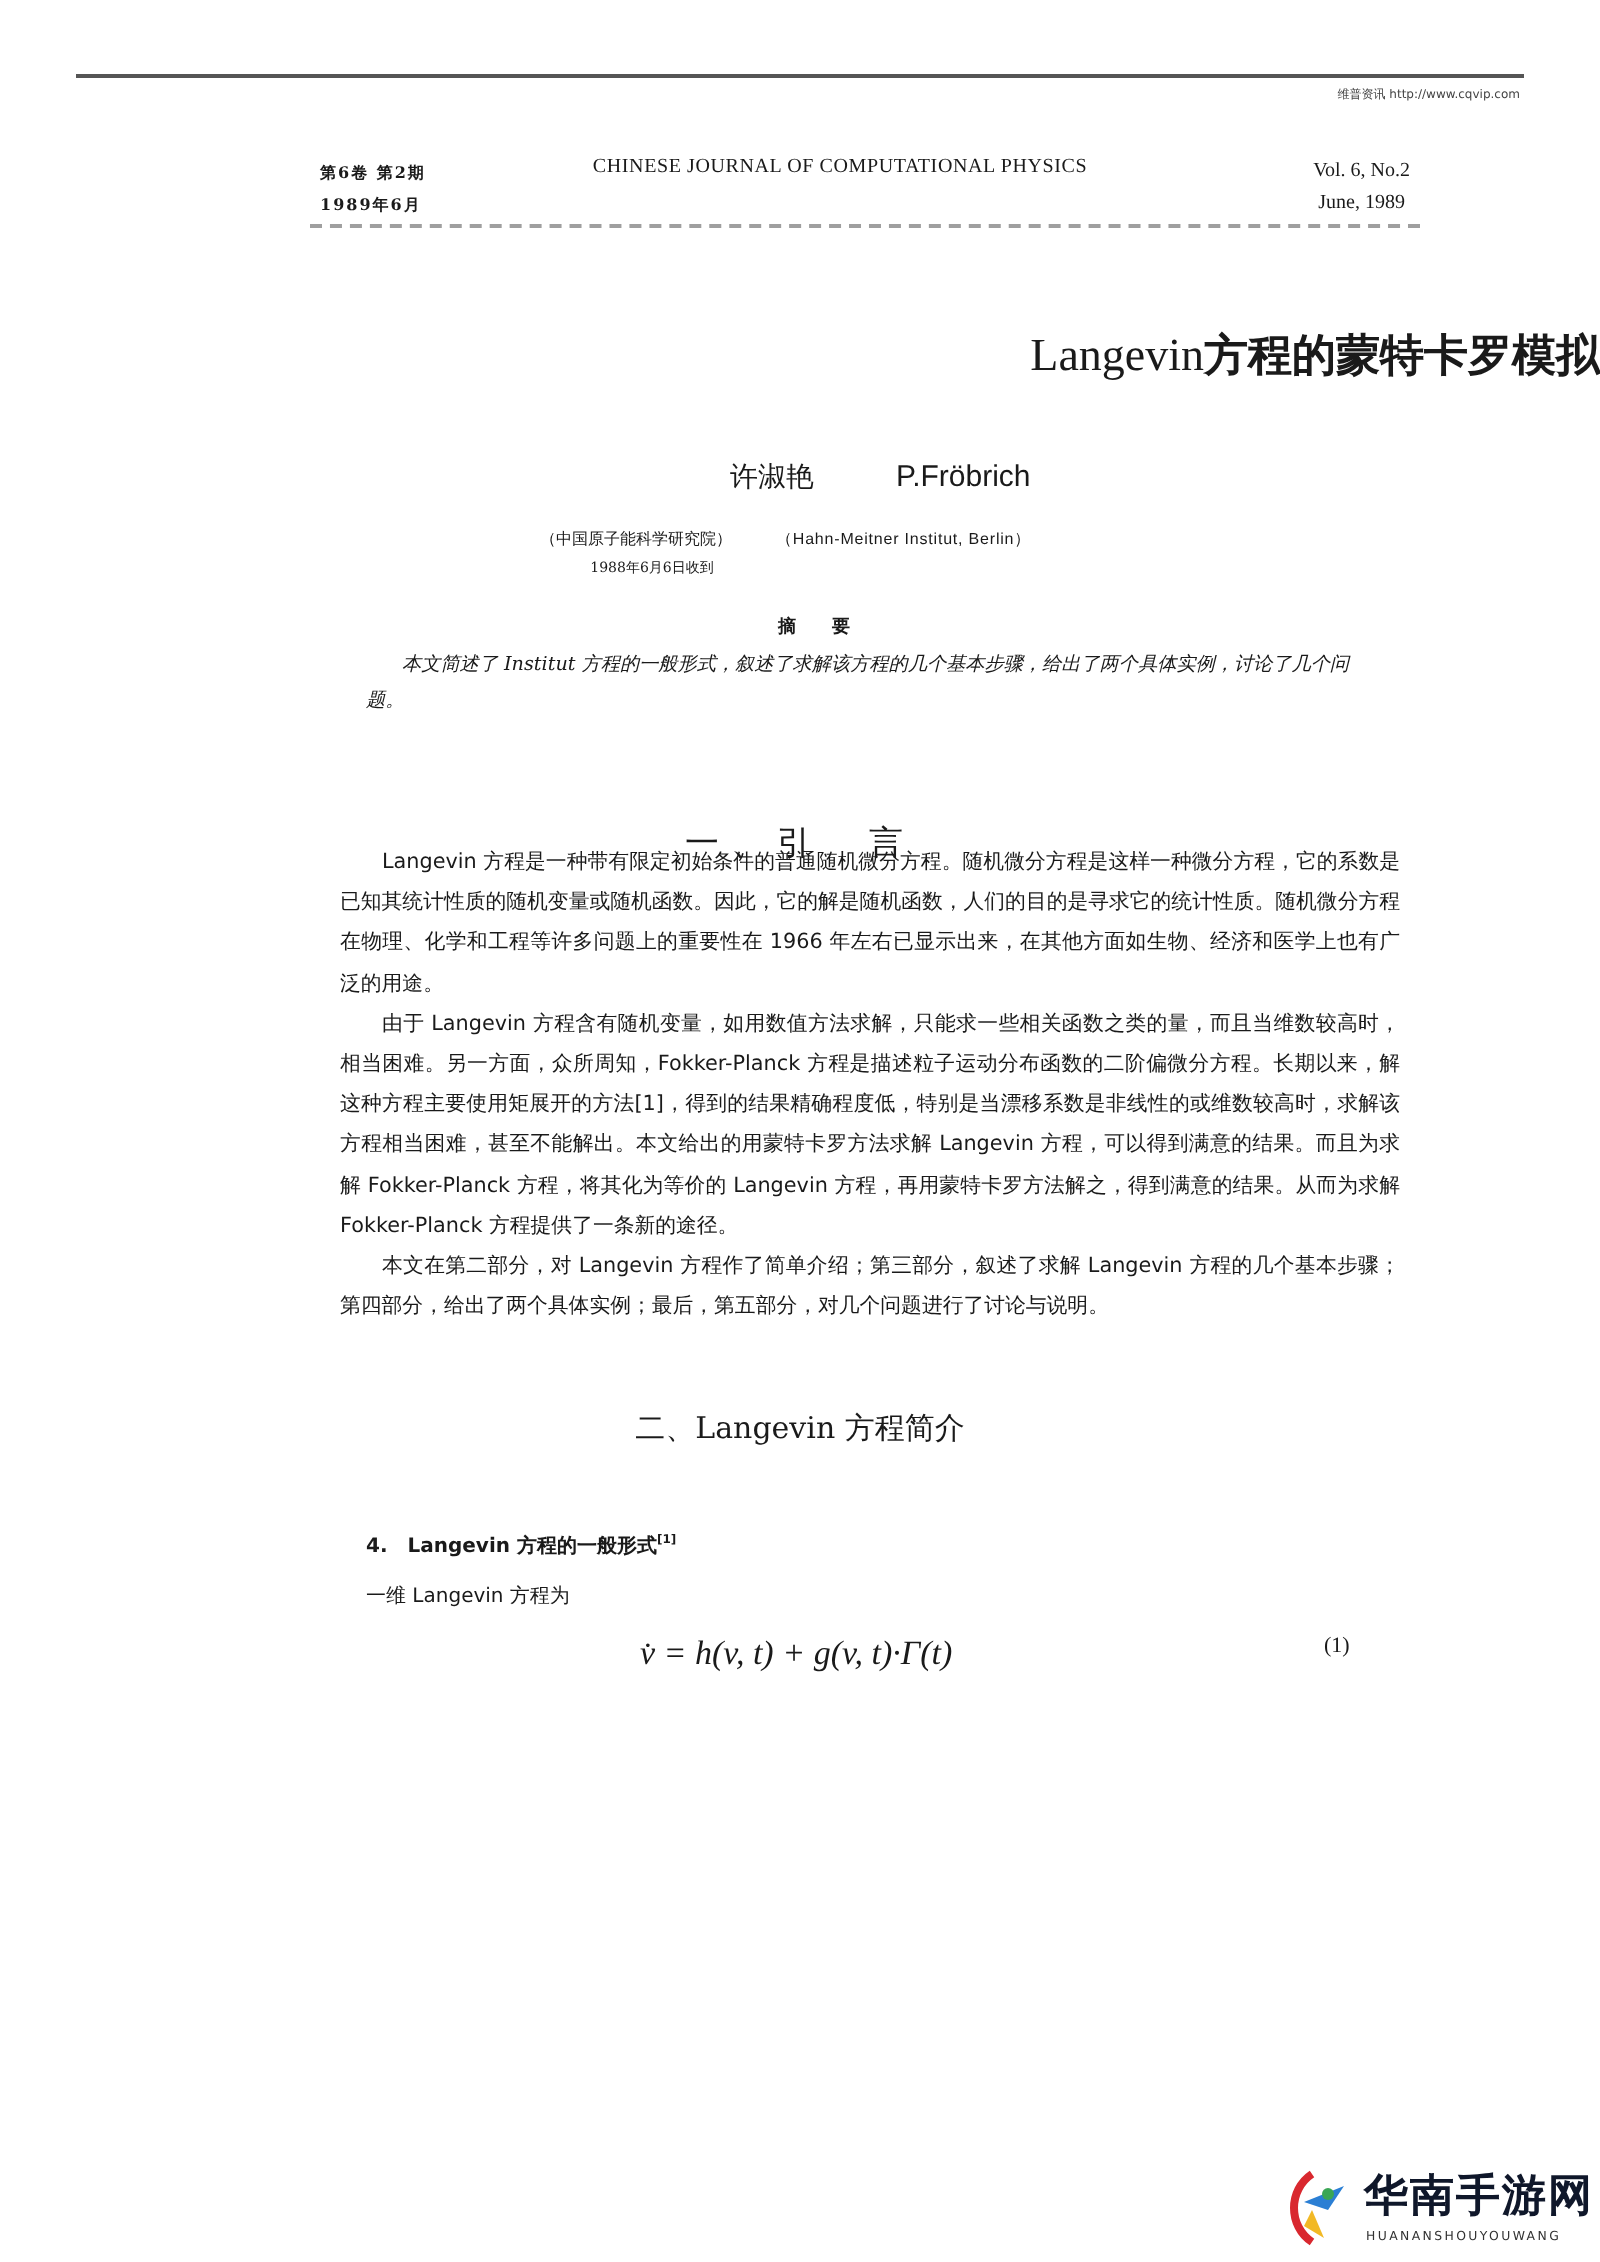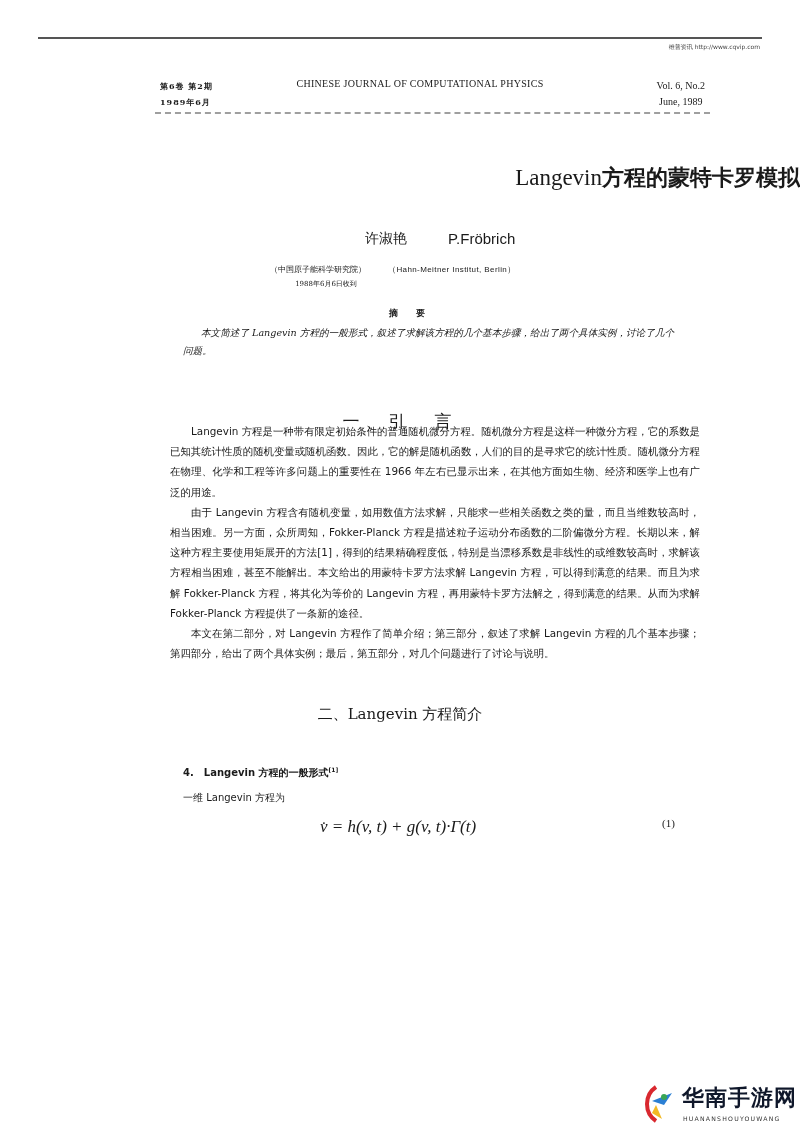--- a/index.html
+++ b/index.html
@@ -83,21 +83,21 @@
 </div>
 
 <div class="affil">
   <span class="af1">（中国原子能科学研究院）</span>
   <span class="af2">（Hahn-Meitner Institut, Berlin）</span>
 </div>
 <div class="received">1988年6月6日收到</div>
 
 <div class="abstract-head">摘要</div>
 <div class="abstract-body">
-  <p>本文简述了 Langevin 方程的一般形式，叙述了求解该方程的几个基本步骤，给出了两个具体实例，讨论了几个问题。</p>
+  <p>本文简述了 Institut 方程的一般形式，叙述了求解该方程的几个基本步骤，给出了两个具体实例，讨论了几个问题。</p>
 </div>
 
 <div class="sec-head sec1">一、引　言</div>
 
 <div class="body">
   <p>Langevin 方程是一种带有限定初始条件的普通随机微分方程。随机微分方程是这样一种微分方程，它的系数是已知其统计性质的随机变量或随机函数。因此，它的解是随机函数，人们的目的是寻求它的统计性质。随机微分方程在物理、化学和工程等许多问题上的重要性在 1966 年左右已显示出来，在其他方面如生物、经济和医学上也有广泛的用途。</p>
   <p>由于 Langevin 方程含有随机变量，如用数值方法求解，只能求一些相关函数之类的量，而且当维数较高时，相当困难。另一方面，众所周知，Fokker-Planck 方程是描述粒子运动分布函数的二阶偏微分方程。长期以来，解这种方程主要使用矩展开的方法[1]，得到的结果精确程度低，特别是当漂移系数是非线性的或维数较高时，求解该方程相当困难，甚至不能解出。本文给出的用蒙特卡罗方法求解 Langevin 方程，可以得到满意的结果。而且为求解 Fokker-Planck 方程，将其化为等价的 Langevin 方程，再用蒙特卡罗方法解之，得到满意的结果。从而为求解 Fokker-Planck 方程提供了一条新的途径。</p>
   <p>本文在第二部分，对 Langevin 方程作了简单介绍；第三部分，叙述了求解 Langevin 方程的几个基本步骤；第四部分，给出了两个具体实例；最后，第五部分，对几个问题进行了讨论与说明。</p>
 </div>
 

